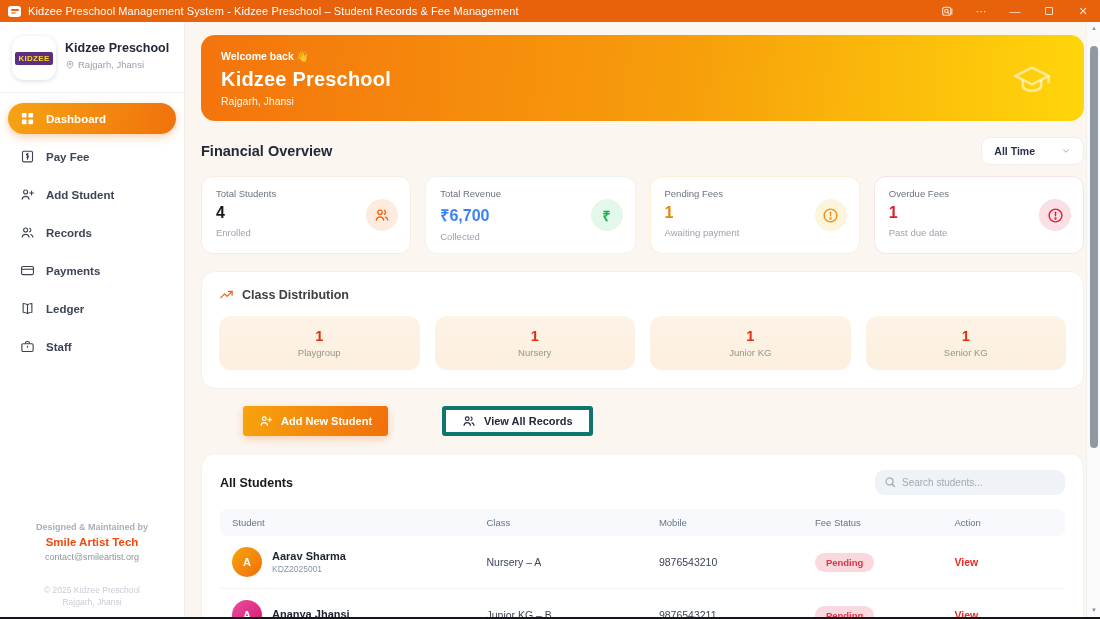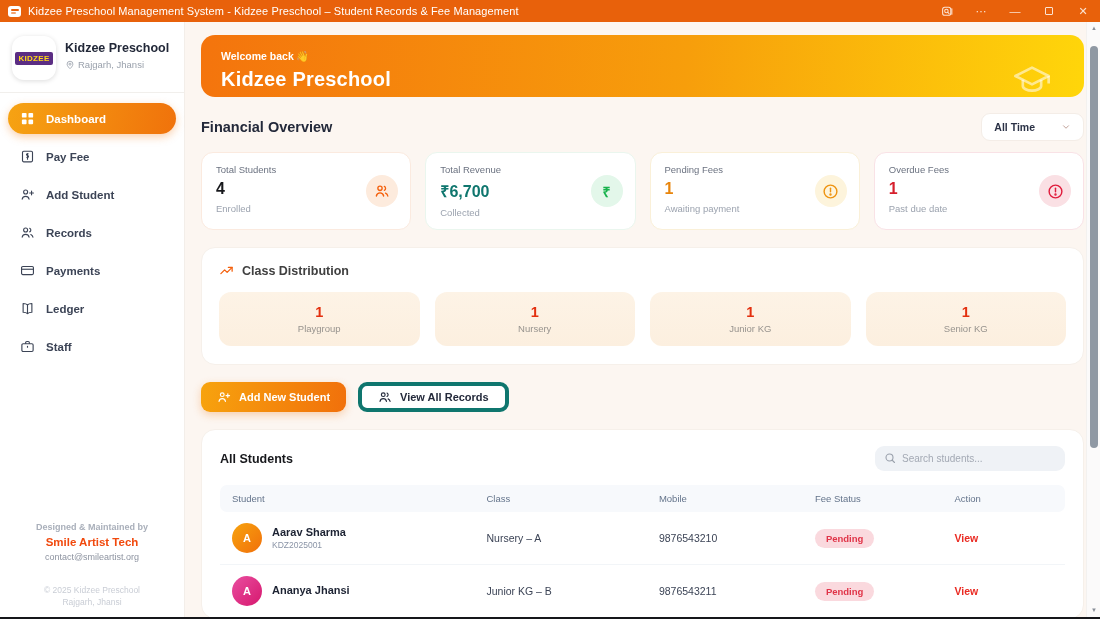--- a/index.html
+++ b/index.html
@@ -37,60 +37,60 @@
   .nav-item.active svg { color:#fff; }
   .sb-footer { position:absolute; bottom:10px; left:0; right:0; text-align:center; }
   .sbf-by { font-size:9px; font-weight:700; color:#A9AFBA; }
   .sbf-brand { font-size:11.5px; font-weight:800; color:#F1490D; margin-top:4px; }
   .sbf-mail { font-size:9px; color:#8D93A0; margin-top:4px; }
   .sbf-copy { font-size:8.5px; color:#C9CDD5; margin-top:22px; line-height:1.5; }
 
   
   .main { flex:1; padding:13px 16px 0 16px; overflow:hidden; }
 
-  .banner { position:relative; height:62px; border-radius:14px; padding:15px 20px; color:#fff;
+  .banner { position:relative; height:86px; border-radius:14px; padding:15px 20px; color:#fff;
             background:linear-gradient(95deg,#F4740D 0%,#F79E0B 55%,#FFD60A 100%); overflow:hidden; }
   .bn-hello { font-size:10.5px; font-weight:700; }
   .bn-title { font-size:20px; font-weight:800; margin-top:5px; letter-spacing:.2px; }
   .bn-sub { font-size:10.5px; margin-top:4px; opacity:.95; }
   .bn-cap { position:absolute; right:28px; top:26px; color:rgba(255,255,255,.55); }
 
   .fo-row { display:flex; align-items:center; justify-content:space-between; margin-top:16px; }
   .fo-title { font-size:14.5px; font-weight:800; color:#23293A; }
   .fo-filter { display:flex; align-items:center; gap:26px; background:#fff; border:1px solid #F4EDE7; border-radius:9px; padding:7px 12px; font-size:10.5px; font-weight:600; color:#2B3246; cursor:pointer; }
   .fo-filter svg { color:#C2A29A; }
 
   .cards { display:grid; grid-template-columns:repeat(4,1fr); gap:14px; margin-top:11px; }
   .card { background:#fff; border-radius:12px; padding:11px 14px; position:relative; min-height:72px; }
   .card.c1 { border:1px solid #FBEADF; }
   .card.c2 { border:1px solid #EAF6EE; }
   .card.c3 { border:1px solid #FAF0D8; }
   .card.c4 { border:1px solid #F9E2E6; }
   .card-label { font-size:9.5px; color:#6B7280; }
   .card-value { font-size:16px; font-weight:800; margin-top:5px; color:#17181C; }
-  .card-value.green { color:#0f766e; }
+  .card-value.green { color:#3b82f6; }
   .card-value.orange { color:#E8850C; }
   .card-value.red { color:#D61F2C; }
   .card-sub { font-size:9.5px; color:#9CA3AF; margin-top:5px; }
   .card-ico { position:absolute; right:12px; top:50%; transform:translateY(-50%); width:32px; height:32px; border-radius:50%; display:flex; align-items:center; justify-content:center; }
   .ico-orange { background:#FDEBDD; color:#F4600C; }
   .ico-green { background:#E3F7EA; color:#17B24C; font-size:14px; font-weight:700; }
   .ico-yellow { background:#FDF4DC; color:#EE9310; }
   .ico-pink { background:#FAE0E4; color:#E01C3C; }
 
   .dist { background:#fff; border:1px solid #F6F0EA; border-radius:14px; margin-top:17px; padding:15px 17px 18px 17px; }
   .dist-head { display:flex; align-items:center; gap:8px; font-size:12.5px; font-weight:800; color:#404040; }
   .dist-head svg { color:#F4600C; }
   .dist-grid { display:grid; grid-template-columns:repeat(4,1fr); gap:15px; margin-top:14px; }
   .tile { background:linear-gradient(180deg,#FDF3E6,#FCEFDF); border-radius:12px; height:54px; display:flex; flex-direction:column; align-items:center; justify-content:center; cursor:pointer; }
   .tile-value { font-size:14.5px; font-weight:800; color:#E3300F; }
   .tile-label { font-size:9.5px; color:#97938E; margin-top:3px; }
 
   .actions { display:flex; gap:12px; margin-top:17px; }
-  .btn { display:flex; align-items:center; gap:8px; height:30px; padding:0 16px; border-radius:9px; font-size:11px; cursor:pointer; }
+  .btn { display:flex; align-items:center; gap:8px; height:30px; padding:0 16px; border-radius:3px; font-size:11px; cursor:pointer;margin-left:42px; }
   .btn-primary { background:linear-gradient(100deg,#F7A30E,#F1700B); color:#fff; font-weight:800; box-shadow:0 3px 8px rgba(240,120,20,.3); }
   .btn-secondary { background:#fff; border:4px solid #0f766e; color:#23293A; font-weight:700; }
 
   .students { background:#fff; border:1px solid #F6F0EA; border-radius:14px; margin-top:17px; padding:16px 18px 0 18px; }
   .st-head { display:flex; align-items:center; justify-content:space-between; }
   .st-title { font-size:12.5px; font-weight:800; color:#17181C; }
   .search-wrap { position:relative; }
   .search-wrap svg { position:absolute; left:9px; top:6px; color:#9AA1AC; }
   .search-input { width:190px; height:25px; border:none; outline:none; background:#EFF2F6; border-radius:9px; padding:0 10px 0 27px; font-size:10px; color:#3C4456; font-family:"Liberation Sans",sans-serif; }
   .search-input::placeholder { color:#A3A9B4; }

